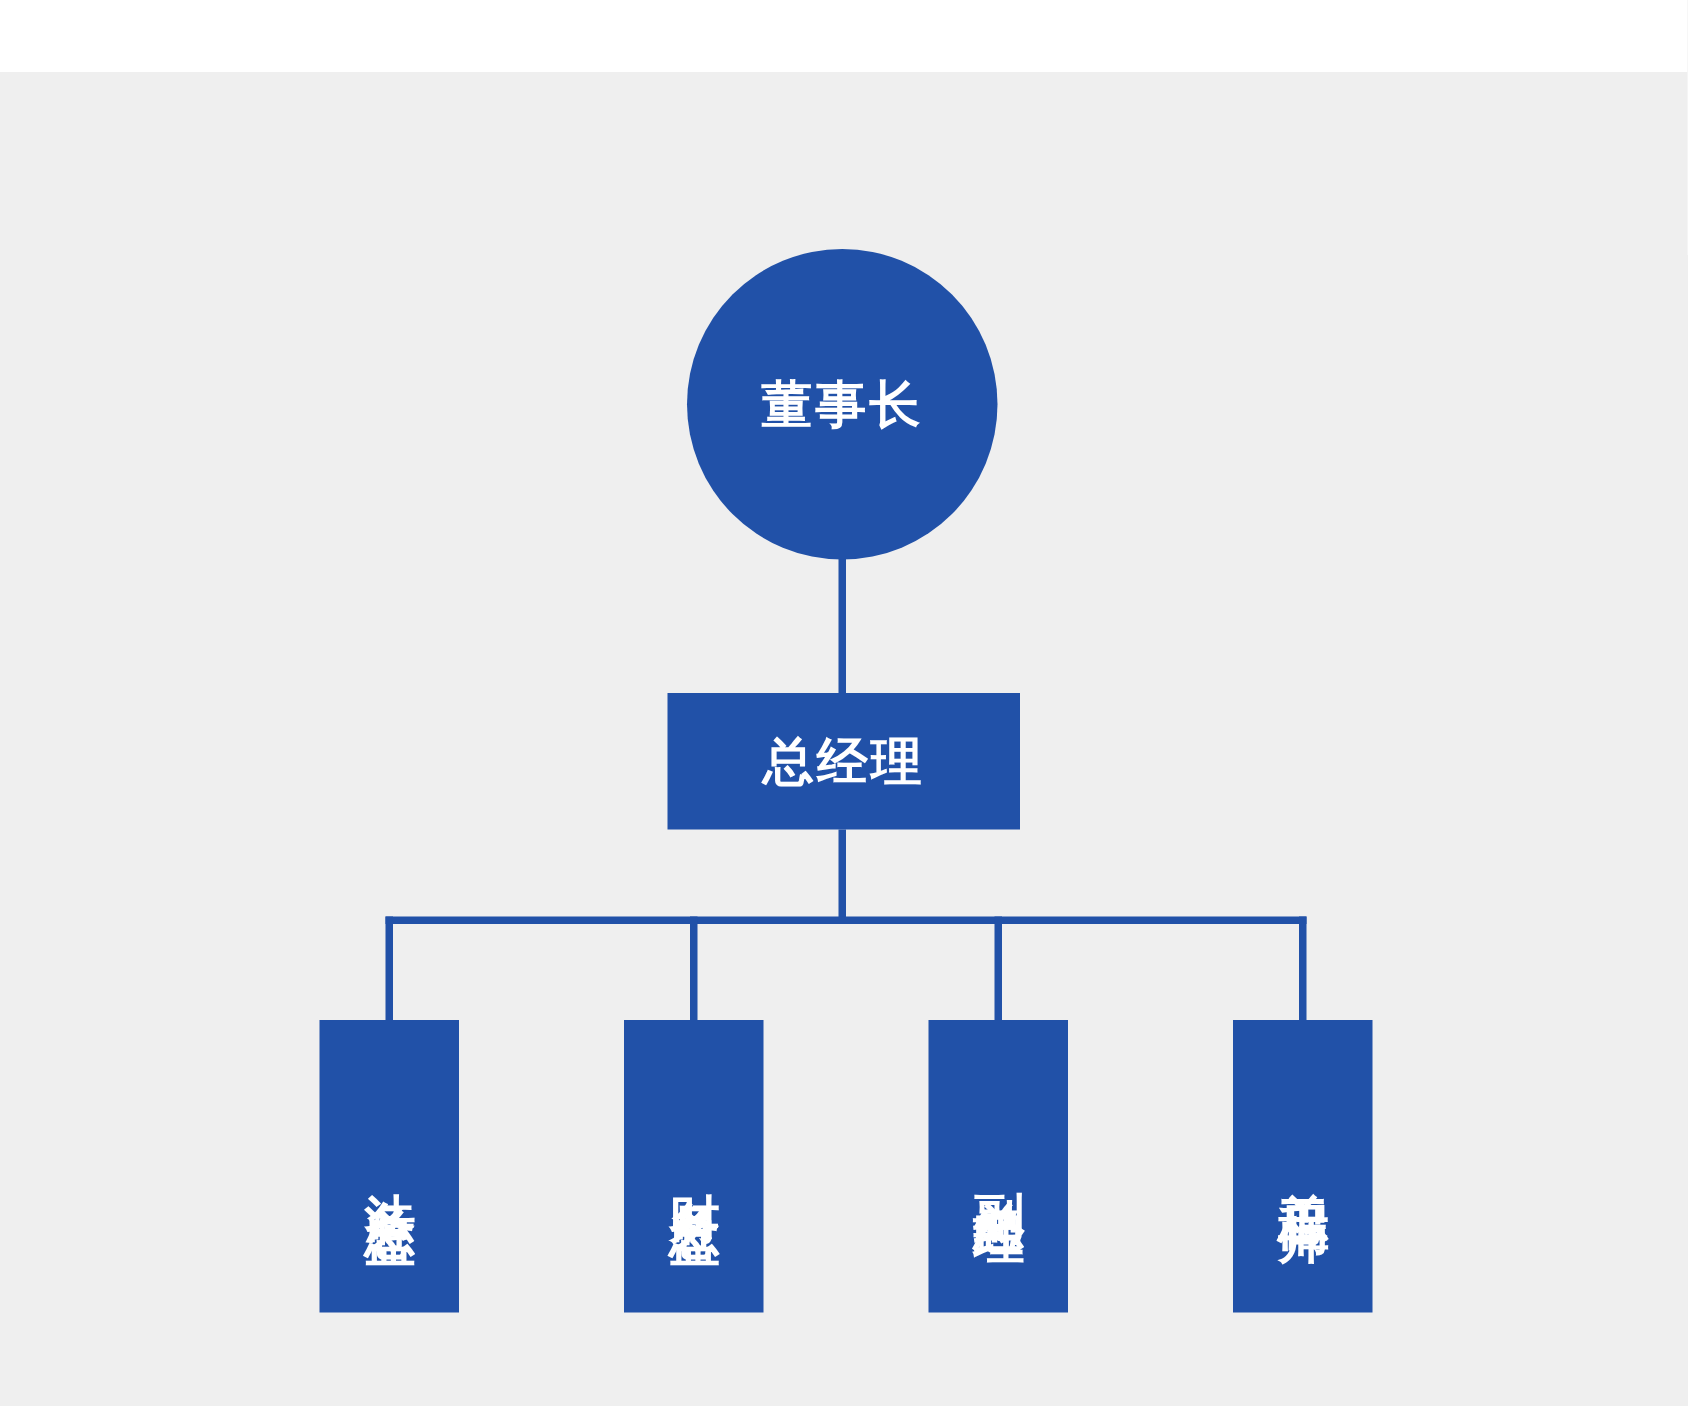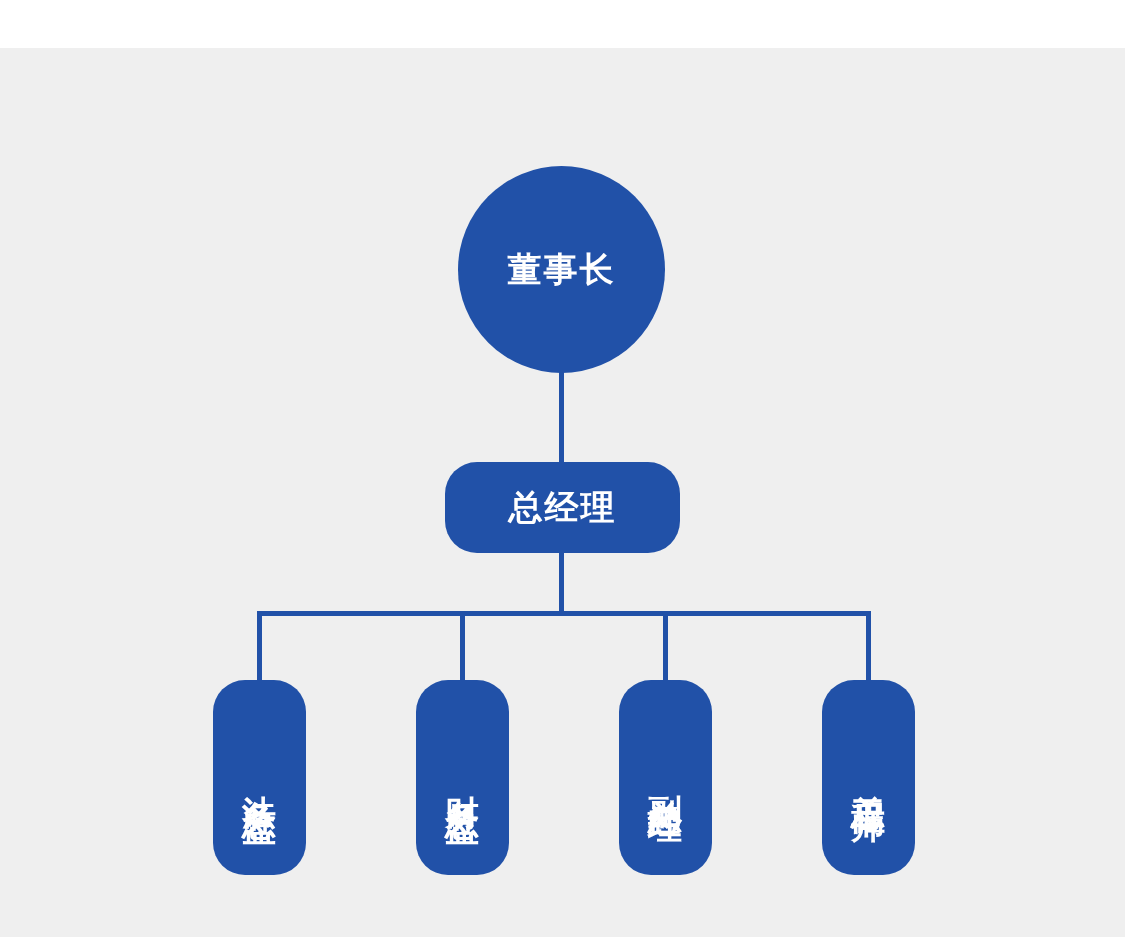--- a/index.html
+++ b/index.html
@@ -19,21 +19,20 @@
   }
   .node {
     position: absolute;
     background: var(--node-fill, #2151a8);
     color: var(--node-text, #ffffff);
     display: flex;
     align-items: center;
     justify-content: center;
     font-weight: bold;
     box-sizing: border-box;
-    border-radius: 32px;
   }
   .node-circle {
     left: 458px;
     top: 118px;
     width: 207px;
     height: 207px;
     border-radius: 50%;
     font-size: 34px;
     letter-spacing: 2px;
   }

